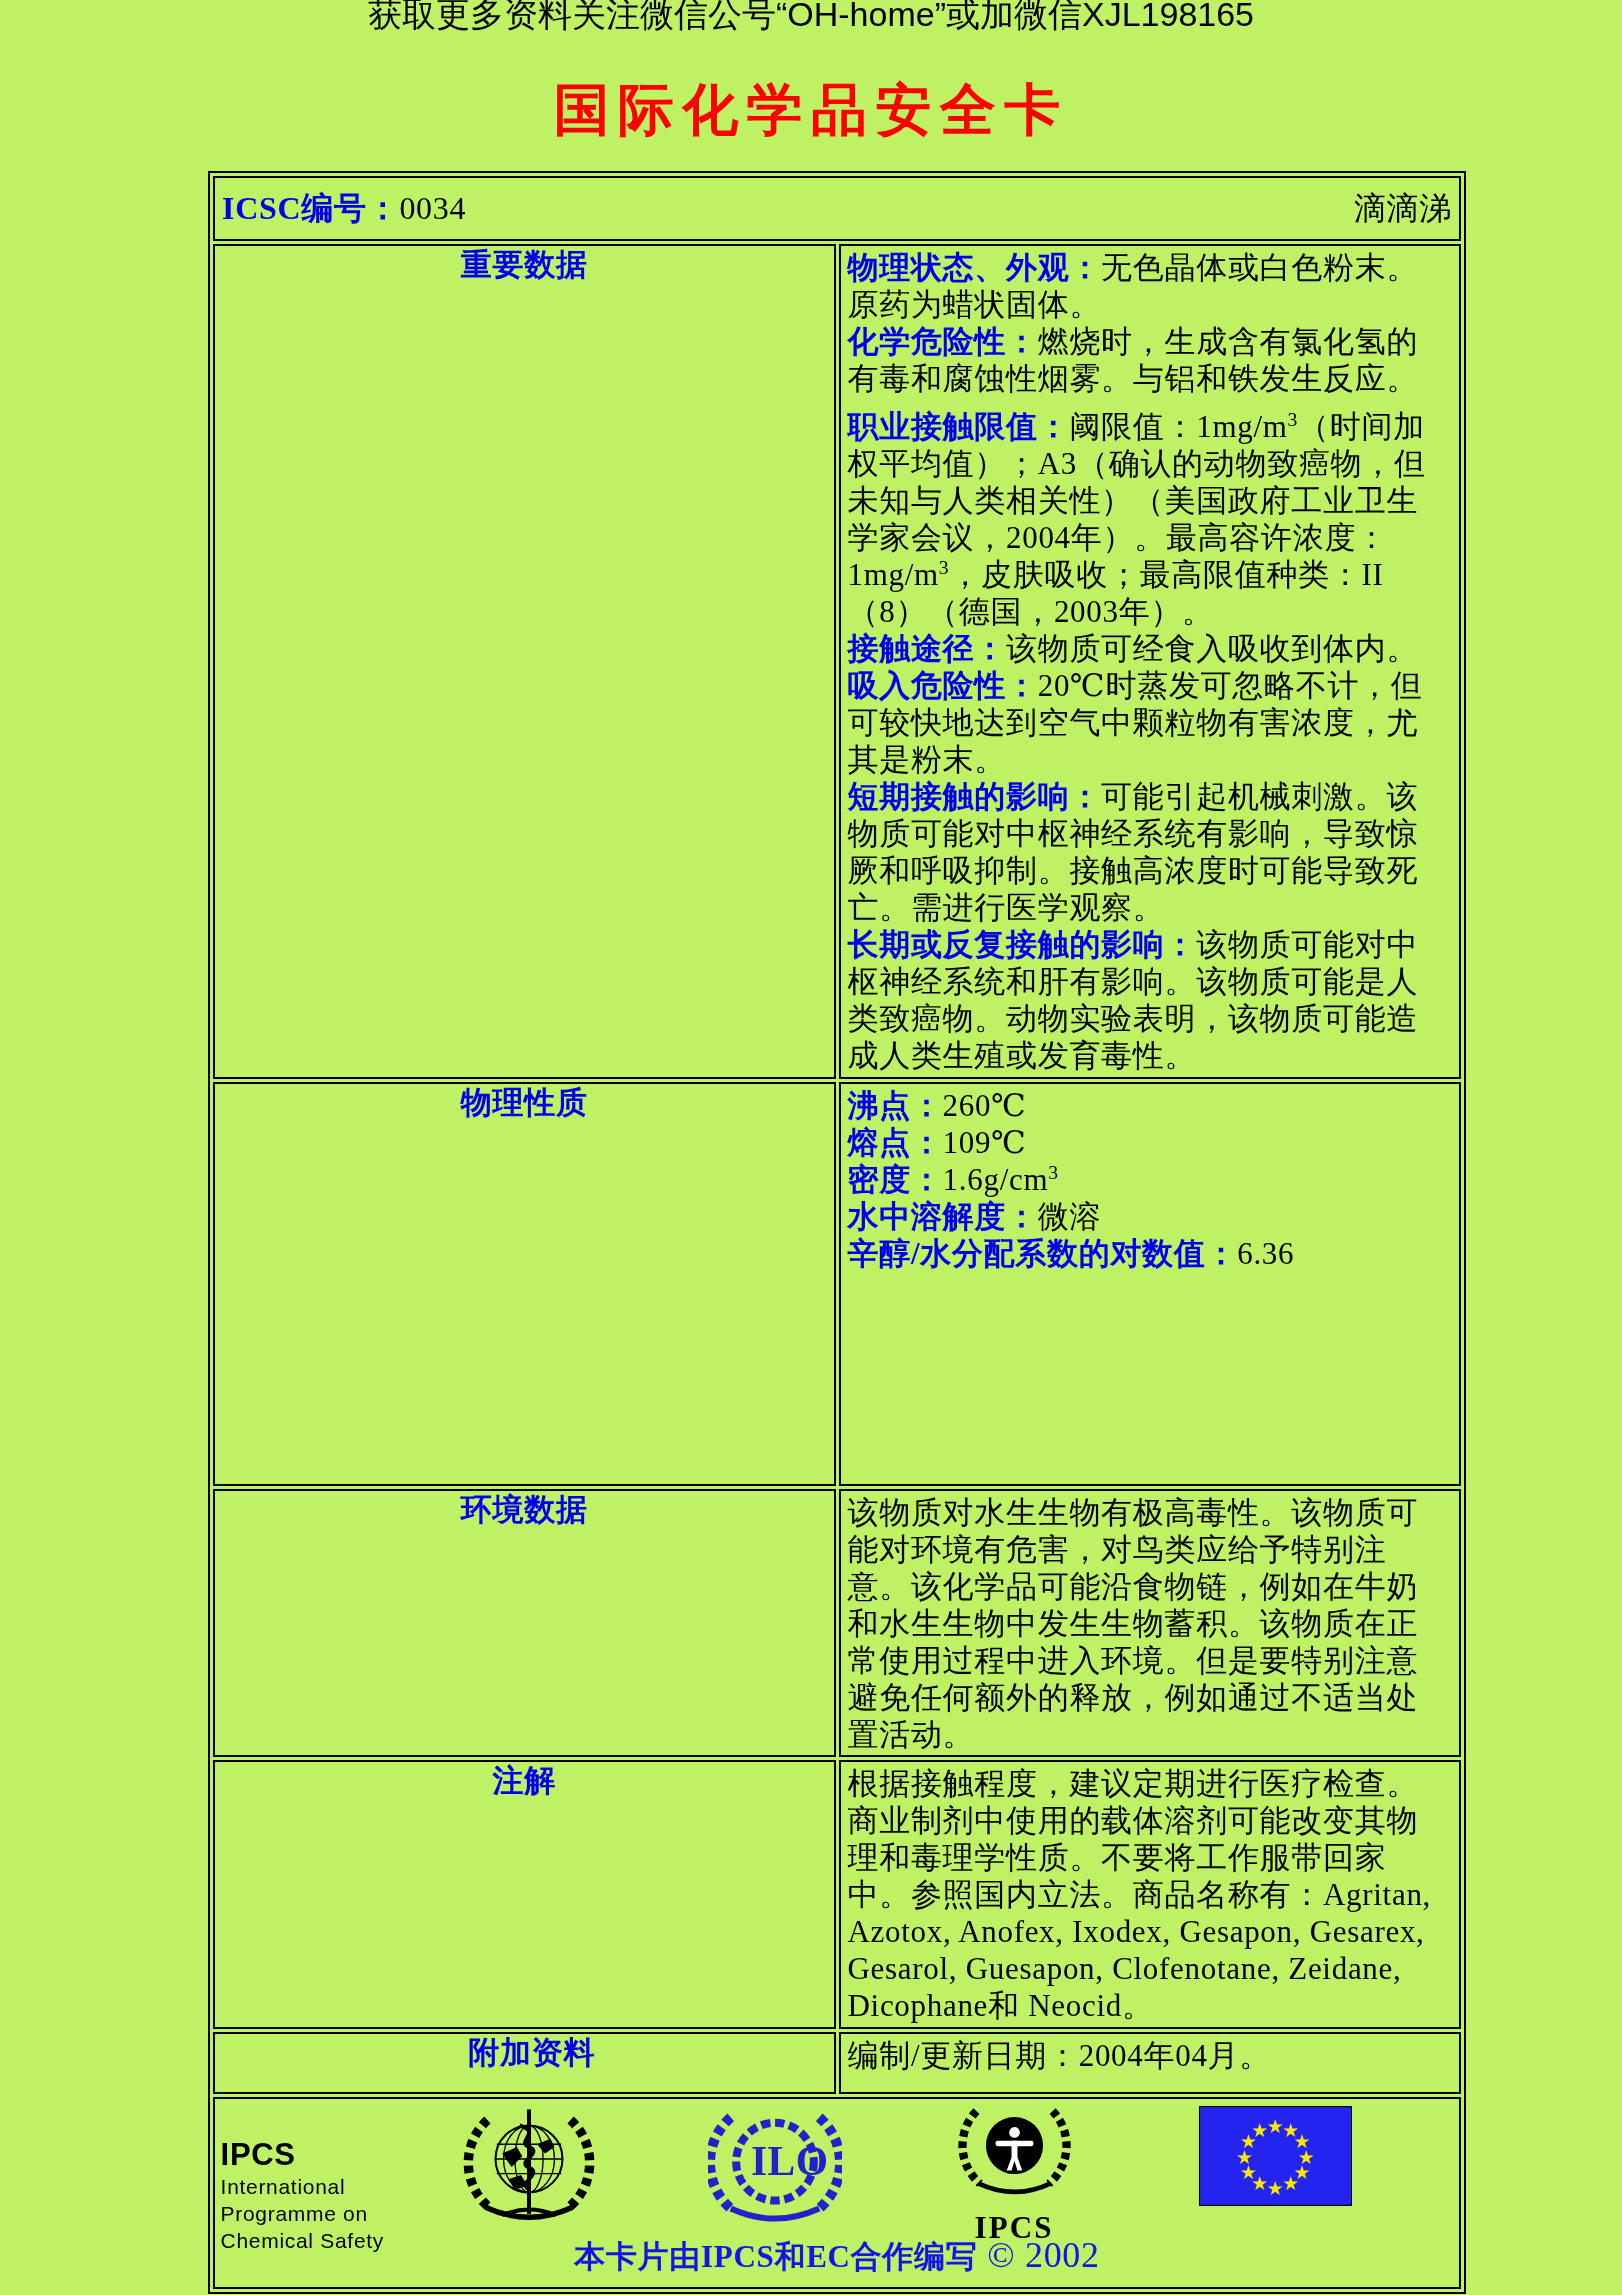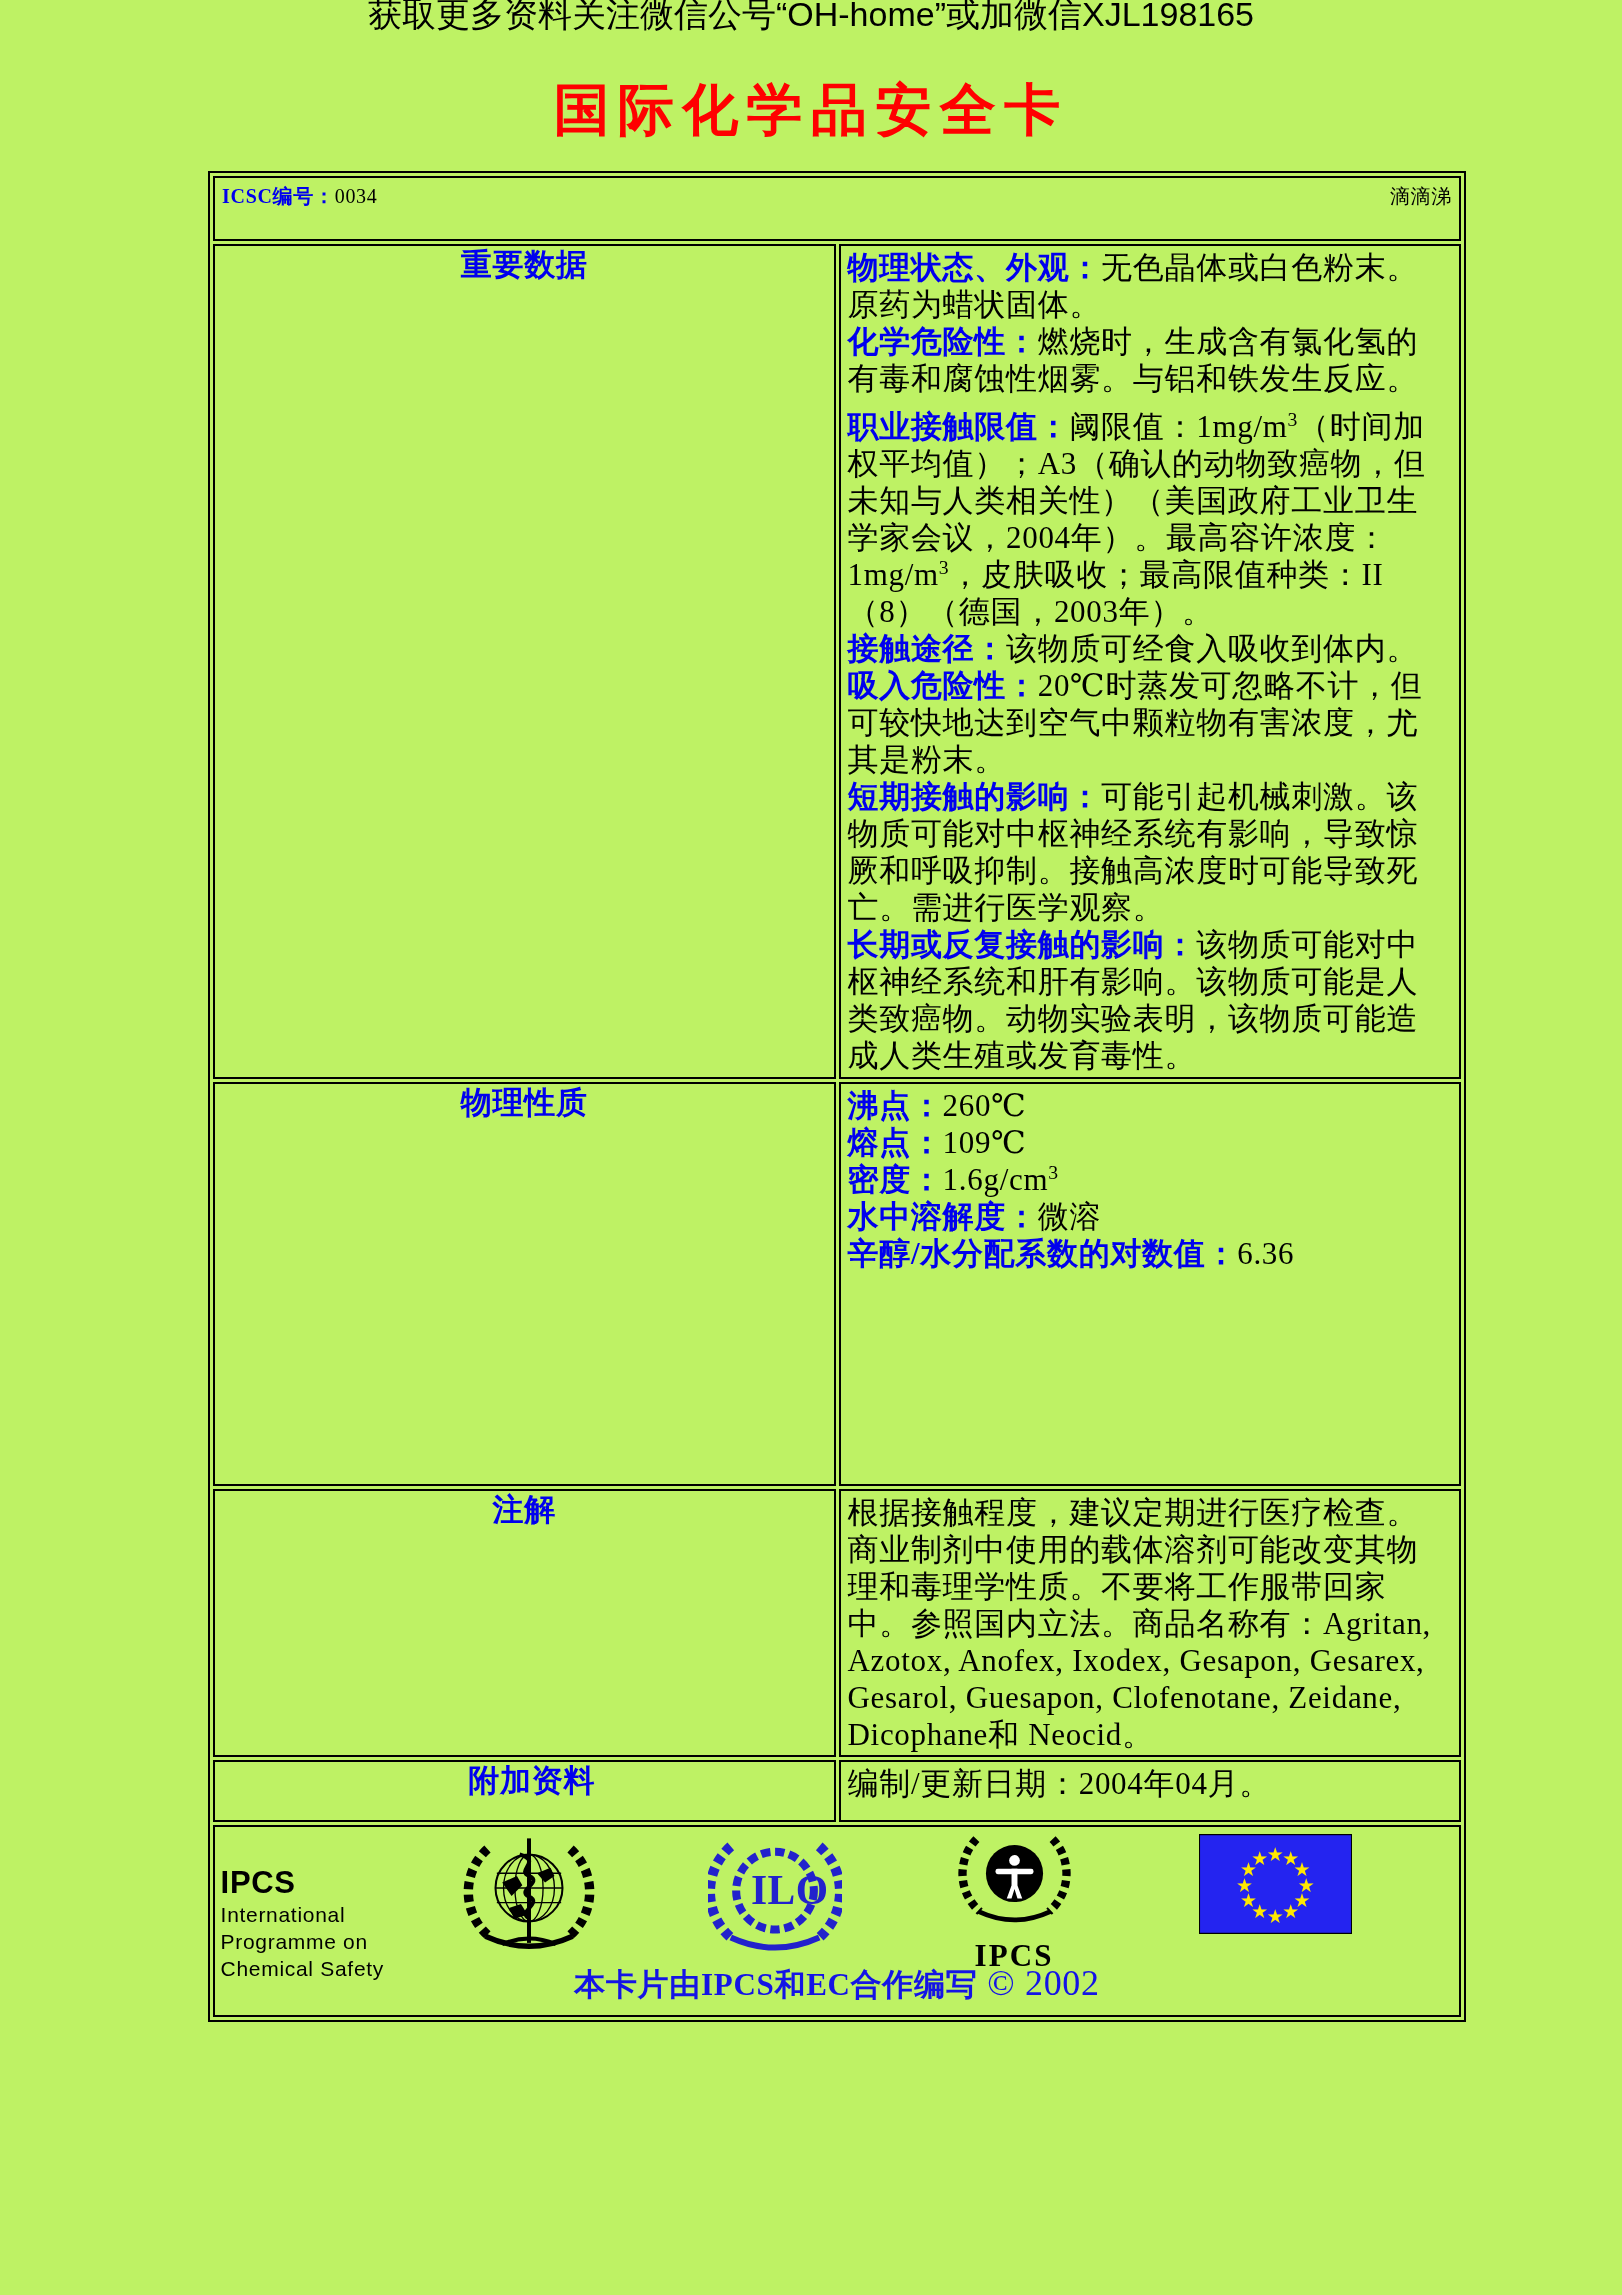--- a/index.html
+++ b/index.html
@@ -56,22 +56,22 @@
     color: #0000EE;
     font-weight: bold;
     font-size: 31px;
   }
   td.content-cell { padding: 2.8px 27px 2.8px 7px; }
   .inline-label { color: #0000EE; font-weight: bold; }
   sup { font-size: 19.7px; line-height: 0; vertical-align: 11.2px; }
   
   .icsc-row-cell { padding: 0 7px; height: 65px; }
   .icsc-flex {
-    display: flex; justify-content: space-between; 
-    height: 100%; font-size: 20px;
+    display: flex; justify-content: space-between; align-items: center;
+    height: 100%; font-size: 32px;
   }
   .h-important { height: 703px; }
   .h-physical  { height: 404px; }
   .h-environment { height: 165px; }
   .h-notes { height: 148px; }
   .h-additional { height: 62px; padding-left: 15px; }
   .phys p { margin: 0 0; }
   .imp p.gap-top { margin-top: 11.2px; }
   
   .logos-cell { height: 188px; padding: 0; }
@@ -138,20 +138,24 @@
       <td class="label-cell h-physical">物理性质</td>
       <td class="content-cell phys">
         <p><span class="inline-label">沸点：</span><span>260℃</span></p>
         <p><span class="inline-label">熔点：</span><span>109℃</span></p>
         <p><span class="inline-label">密度：</span><span>1.6g/cm</span><sup>3</sup></p>
         <p><span class="inline-label">水中溶解度：</span><span>微溶</span></p>
         <p><span class="inline-label">辛醇/水分配系数的对数值：</span><span>6.36</span></p>
       </td>
     </tr>
 
+    <tr>
+      <td class="label-cell h-environment">环境数据</td>
+      <td class="content-cell">该物质对水生生物有极高毒性。该物质可能对环境有危害，对鸟类应给予特别注意。该化学品可能沿食物链，例如在牛奶和水生生物中发生生物蓄积。该物质在正常使用过程中进入环境。但是要特别注意避免任何额外的释放，例如通过不适当处置活动。</td>
+    </tr>
 
     <tr>
       <td class="label-cell h-notes">注解</td>
       <td class="content-cell">根据接触程度，建议定期进行医疗检查。商业制剂中使用的载体溶剂可能改变其物理和毒理学性质。不要将工作服带回家中。参照国内立法。商品名称有：Agritan, Azotox, Anofex, Ixodex, Gesapon, Gesarex, Gesarol, Guesapon, Clofenotane, Zeidane, Dicophane和 Neocid。</td>
     </tr>
 
     <tr>
       <td class="label-cell h-additional">附加资料</td>
       <td class="content-cell">编制/更新日期：2004年04月。</td>
     </tr>

